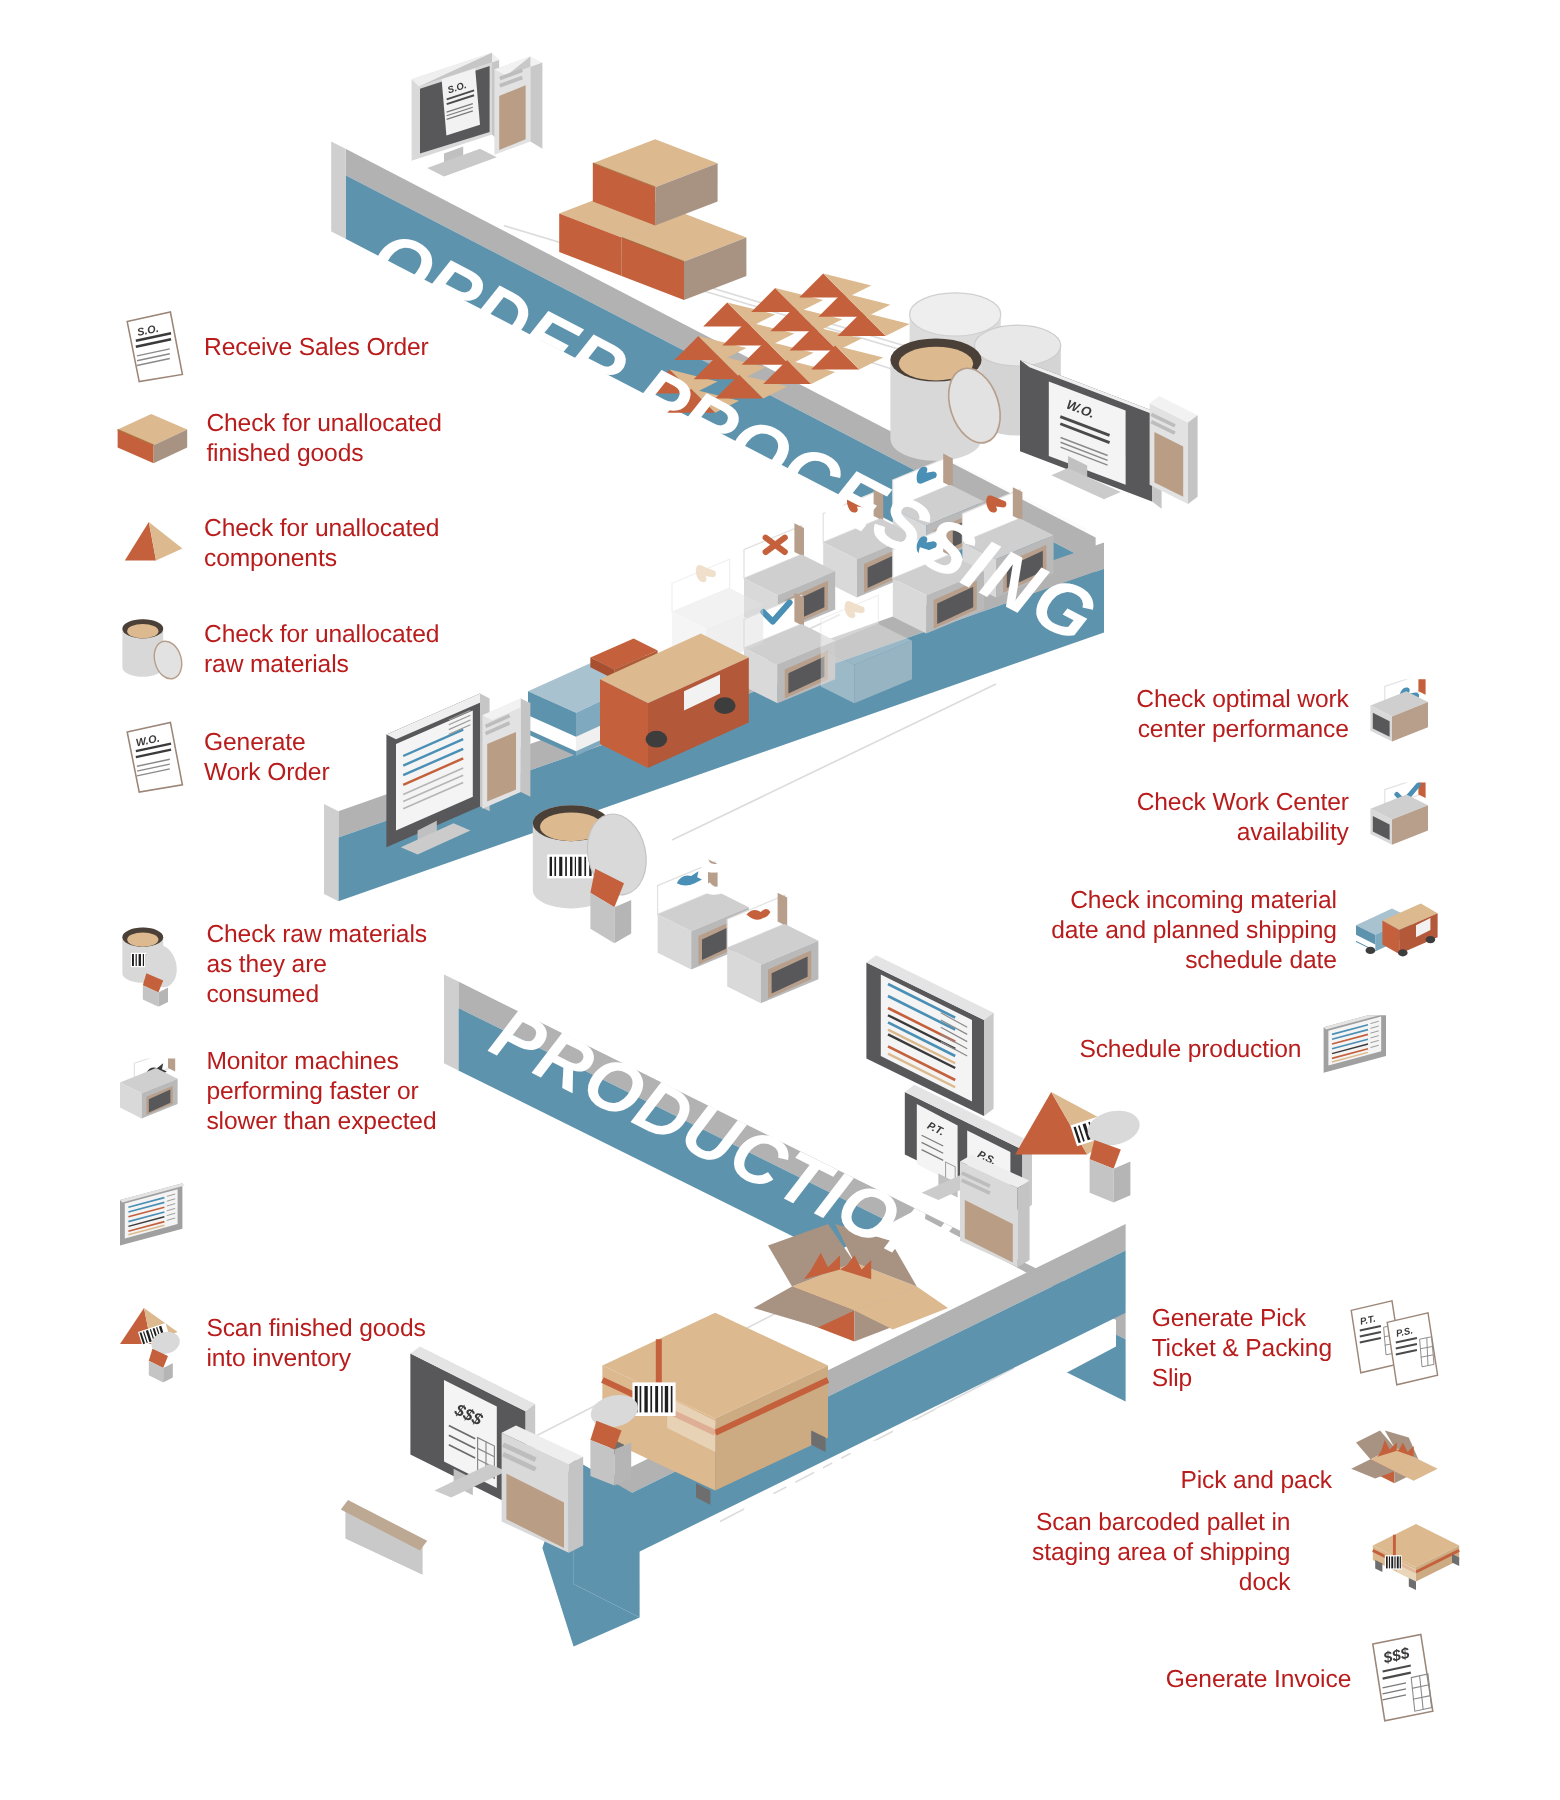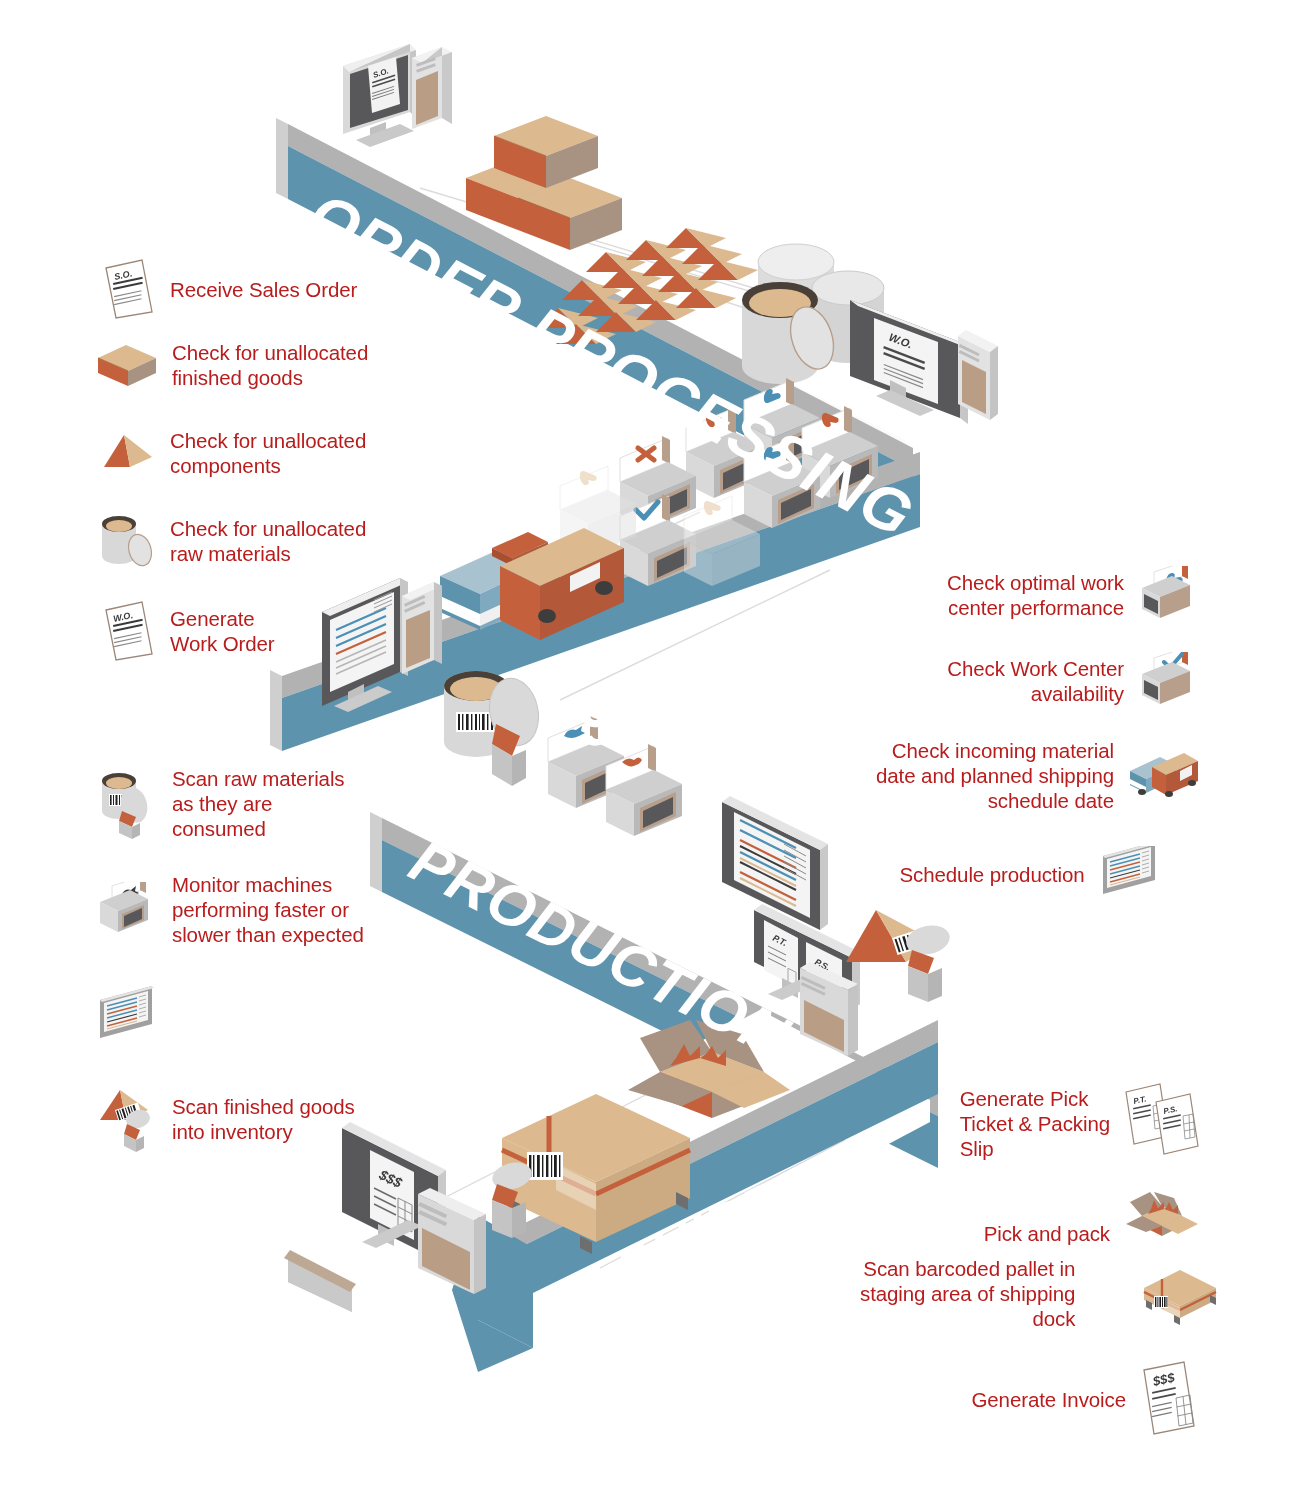--- a/index.html
+++ b/index.html
@@ -672,21 +672,21 @@
           <rect x="21" y="26" width="1" height="10"></rect>
         <rect x="23.5" y="26" width="1.6" height="10"></rect>
           <rect x="26.5" y="26" width="1" height="10"></rect>
         <rect x="29" y="26" width="2" height="10"></rect>
       </g>
       <ellipse cx="36" cy="36" rx="13" ry="18" fill="#d9d9d9" transform="rotate(-14 36 36)"></ellipse>
       <polygon points="24,42 38,48 34,58 21,52" fill="#c4613c"></polygon>
       <polygon points="21,52 34,58 34,70 21,64" fill="#c4c4c4"></polygon>
       <polygon points="34,58 42,54 42,66 34,70" fill="#b5b5b5"></polygon>
     </svg>
-    <span class="lbl-text">Scan raw materials
+    <span class="lbl-text">Check raw materials
 as they are
 consumed</span>
   </div>
 
   <div class="label-item left" style="left:96px;top:872px;width:420px;">
     <svg class="ico" width="62" height="56" viewBox="0 0 62 56">
       <polygon points="16,4 46,-6 46,8 16,18" fill="#ffffff" stroke="#e2e2e2"></polygon>
       <polygon points="44,-6 50,-3 50,11 44,8" fill="#b79f8c"></polygon>
       <path d="M26,12 q3,-6 9,-4 l5,-4 l-1,5 l4,2 l-5,3 q-7,3 -12,-2 z" fill="#3a3a3a"></path>
       <polygon points="4,20 34,8 52,17 22,29" fill="#cfcfcf"></polygon>

